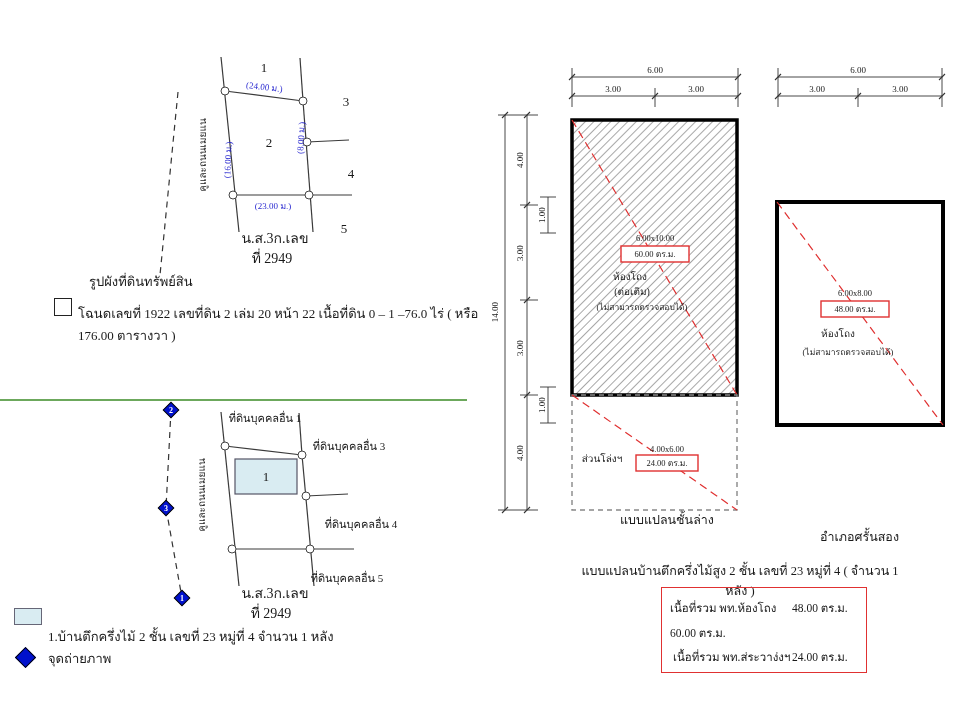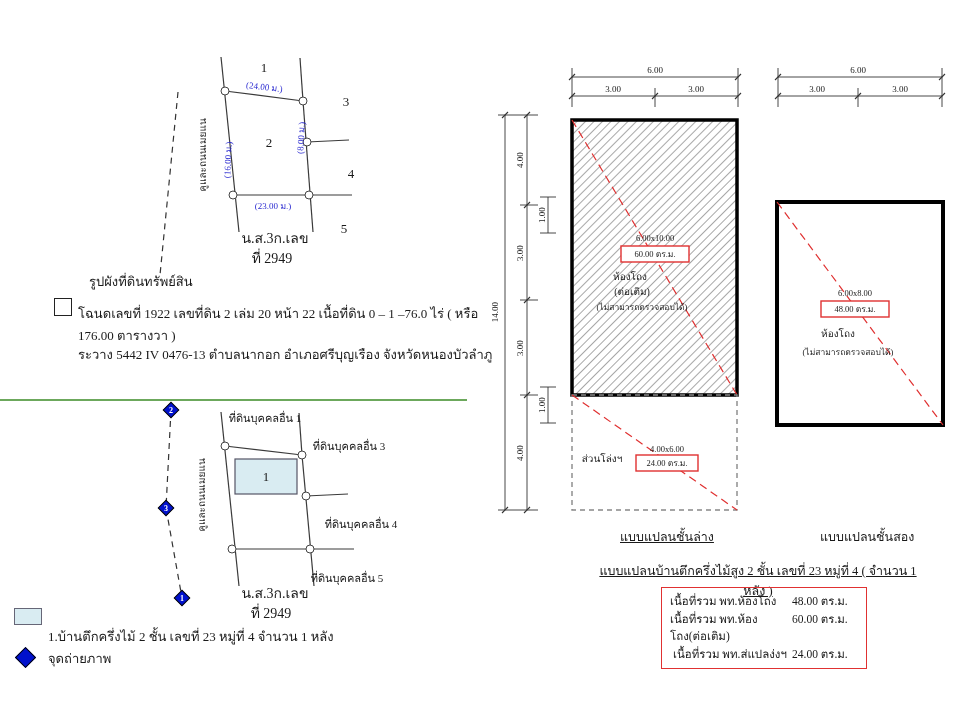--- a/index.html
+++ b/index.html
@@ -31,21 +31,21 @@
   .green-line{background:var(--divider-green,#6ca85c);}
   .bldg{fill:var(--building-fill,#d9ecf2);stroke:#556;stroke-width:1.2;}
   .diam{fill:var(--photo-point-blue,#0011cc);stroke:#000;stroke-width:1;}
   .diamtxt{fill:#fff;font-size:8px;font-weight:bold;}
   .legend-square{width:26px;height:15px;background:var(--building-fill,#d9ecf2);border:1.5px solid #667;}
   .legend-diamond{width:13px;height:13px;background:var(--photo-point-blue,#0011cc);
                   border:1.5px solid #000;transform:rotate(45deg);}
   .checkbox{width:16px;height:16px;border:1.6px solid #222;background:#fff;}
   .area-table{border:1.6px solid var(--highlight-red,#e03131);padding:5px 8px 5px 8px;
               width:188px;font-size:11.5px;}
-  .area-row{display:grid;grid-template-columns:1fr 66px;line-height:17.5px;}
+  .area-row{display:grid;grid-template-columns:1fr 66px;line-height:17.5px;margin-top:7px;}
 </style>
 </head>
 <body>
 
 <div class="page">
 
   <svg class="abs" style="left:118px;top:30px;" width="360" height="250" viewBox="0 0 360 250">
 
     <line class="dashb" x1="60" y1="62" x2="42" y2="245"></line>
 
@@ -75,21 +75,20 @@
     <text class="num" x="233" y="148" text-anchor="middle">4</text>
     <text class="num" x="226" y="203" text-anchor="middle">5</text>
 
     <text class="nslabel" x="157" y="213" text-anchor="middle">น.ส.3ก.เลข</text>
     <text class="nslabel" x="154" y="233" text-anchor="middle">ที่ 2949</text>
   </svg>
 
   <div class="abs info" style="left:73px;top:271px;margin-left:16px;">รูปผังที่ดินทรัพย์สิน</div>
   <div class="abs checkbox" style="left:54px;top:298px;"></div>
   <div class="abs info" style="left:78px;top:303px;width:420px;">โฉนดเลขที่ 1922 เลขที่ดิน 2  เล่ม 20 หน้า 22 เนื้อที่ดิน 0 – 1 –76.0 ไร่ ( หรือ 176.00 ตารางวา )</div>
-  <div class="abs info" style="left:78px;top:344px;width:420px;">ระวาง 5442 IV 0476-13  ตำบลนากอก อำเภอศรีบุญเรือง จังหวัดหนองบัวลำภู</div>
 
   <div class="abs green-line" style="left:0;top:399px;width:467px;height:2px;"></div>
 
   <svg class="abs" style="left:118px;top:402px;" width="360" height="228" viewBox="0 0 360 228">
 
     <polyline class="dashb" points="53,8 48,106 64,196"></polyline>
 
     <line class="bnd" x1="103" y1="10" x2="121" y2="184"></line>
     <line class="bnd" x1="181" y1="11" x2="184" y2="53"></line>
     <line class="bnd" x1="107" y1="44" x2="184" y2="53"></line>
@@ -221,32 +220,31 @@
 
     <rect class="wall2" x="7" y="147" width="166" height="223"></rect>
     <line class="red-line" x1="7" y1="147" x2="173" y2="370"></line>
     <text class="plansm" x="85" y="241" text-anchor="middle">6.00x8.00</text>
     <rect class="red-box" x="51" y="246" width="68" height="16"></rect>
     <text class="plansm" x="85" y="257" text-anchor="middle">48.00 ตร.ม.</text>
     <text class="planlbl" x="68" y="282" text-anchor="middle">ห้องโถง</text>
     <text class="plansm" x="78" y="300" text-anchor="middle">(ไม่สามารถตรวจสอบได้)</text>
   </svg>
 
-  <div class="abs ttl" style="left:620px;top:527px;text-decoration:underline;">แบบแปลนชั้นล่าง</div>
-  <div class="abs ttl" style="left:820px;top:527px;">แบบแปลนชั้นสอง</div>
-  <div class="abs ttl" style="left:593px;top:561px;width:330px;text-align:center;text-decoration:underline;">แบบแปลนบ้านตึกครึ่งไม้สูง 2 ชั้น เลขที่ 23 หมู่ที่ 4  ( จำนวน 1 หลัง )</div>
+  <div class="abs ttl" style="left:620px;top:510px;">แบบแปลนชั้นล่าง</div>
+  <div class="abs ttl" style="left:820px;top:527px;">อำเภอศรั้นสอง</div>
+  <div class="abs ttl" style="left:575px;top:561px;width:330px;text-align:center;">แบบแปลนบ้านตึกครึ่งไม้สูง 2 ชั้น เลขที่ 23 หมู่ที่ 4  ( จำนวน 1 หลัง )</div>
 
   <div class="abs area-table" style="left:661px;top:587px;">
     <div class="area-row">
       <span>เนื้อที่รวม พท.ห้องโถง</span>
       <span>48.00 ตร.ม.</span>
     </div>
     <div class="area-row">
-      <span>เนื้อที่รวม พท.ห้องโถง(ต่อเติม)</span>
       <span>60.00 ตร.ม.</span>
     </div>
     <div class="area-row">
-      <span style="padding-left:3px;">เนื้อที่รวม พท.ส่แปลง่งฯ</span>
+      <span style="padding-left:3px;">เนื้อที่รวม พท.ส่ระวาง่งฯ</span>
       <span>24.00 ตร.ม.</span>
     </div>
   </div>
 
 </div>
 
 </body></html>

